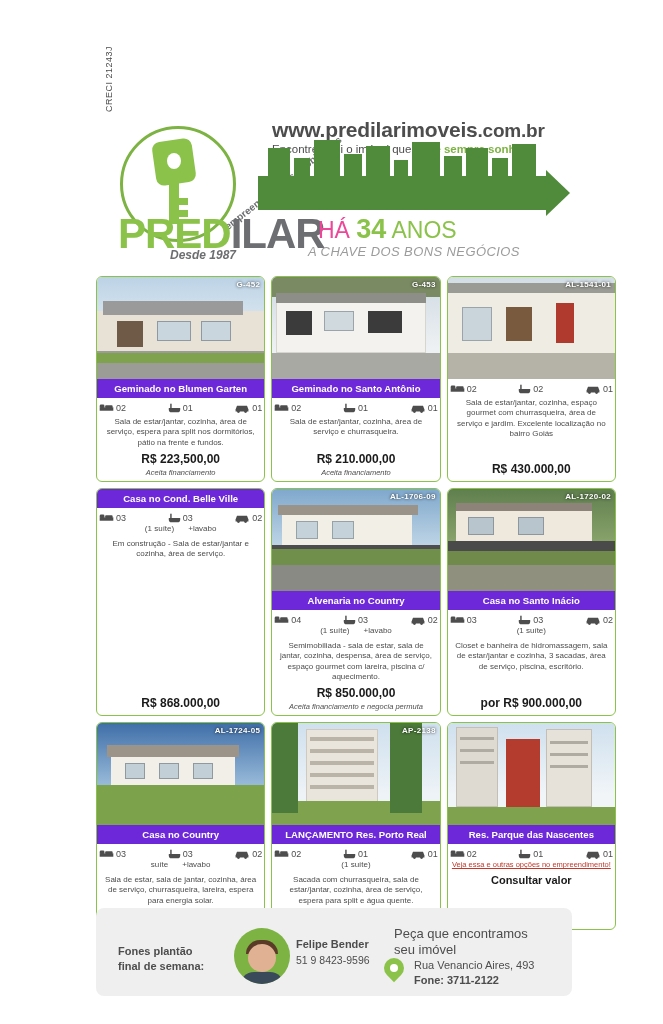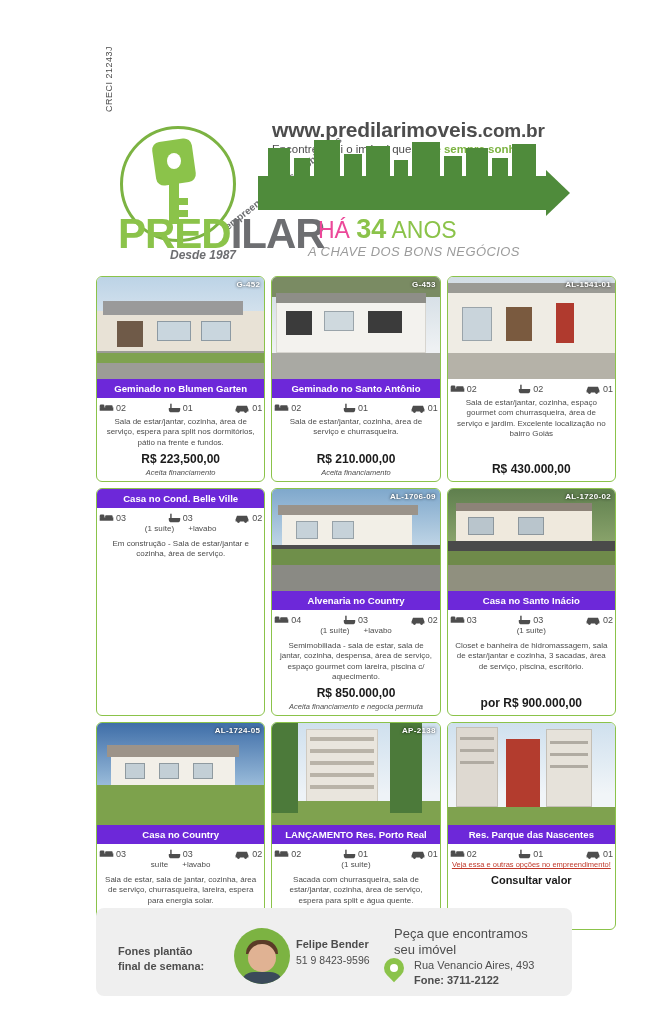--- a/index.html
+++ b/index.html
@@ -527,20 +527,21 @@
               <circle cx="6" cy="12" r="2" fill="#4d4d4d"></circle>
               <circle cx="16" cy="12" r="2" fill="#4d4d4d"></circle>
             </svg>
           <span>02</span>
         </span>
       </div>
       <div class="specs2">
         <span>(1 suíte)</span><span>+lavabo</span>
       </div>
       <div class="desc">Em construção - Sala de estar/jantar e cozinha, área de serviço.</div>
+      <div class="price pad-bottom">R$ 868.000,00</div>
     </div>
 
     <div class="card">
       <div class="photo">
         <div class="sky" style="background:linear-gradient(#7fa8cc,#cfe0ec 70%);"></div>
         <div class="hx" style="left:10px;top:22px;width:130px;height:34px;background:#f2efe7;"></div>
         <div class="hx" style="left:6px;top:16px;width:140px;height:10px;background:#9a938a;"></div>
         <div class="hx" style="left:24px;top:32px;width:22px;height:18px;background:#c6d2d9;border:1px solid #97a2a8;"></div>
         <div class="hx" style="left:60px;top:32px;width:22px;height:18px;background:#c6d2d9;border:1px solid #97a2a8;"></div>
         <div class="hx" style="left:0;top:56px;width:100%;height:20px;background:#6f8f4a;"></div>

